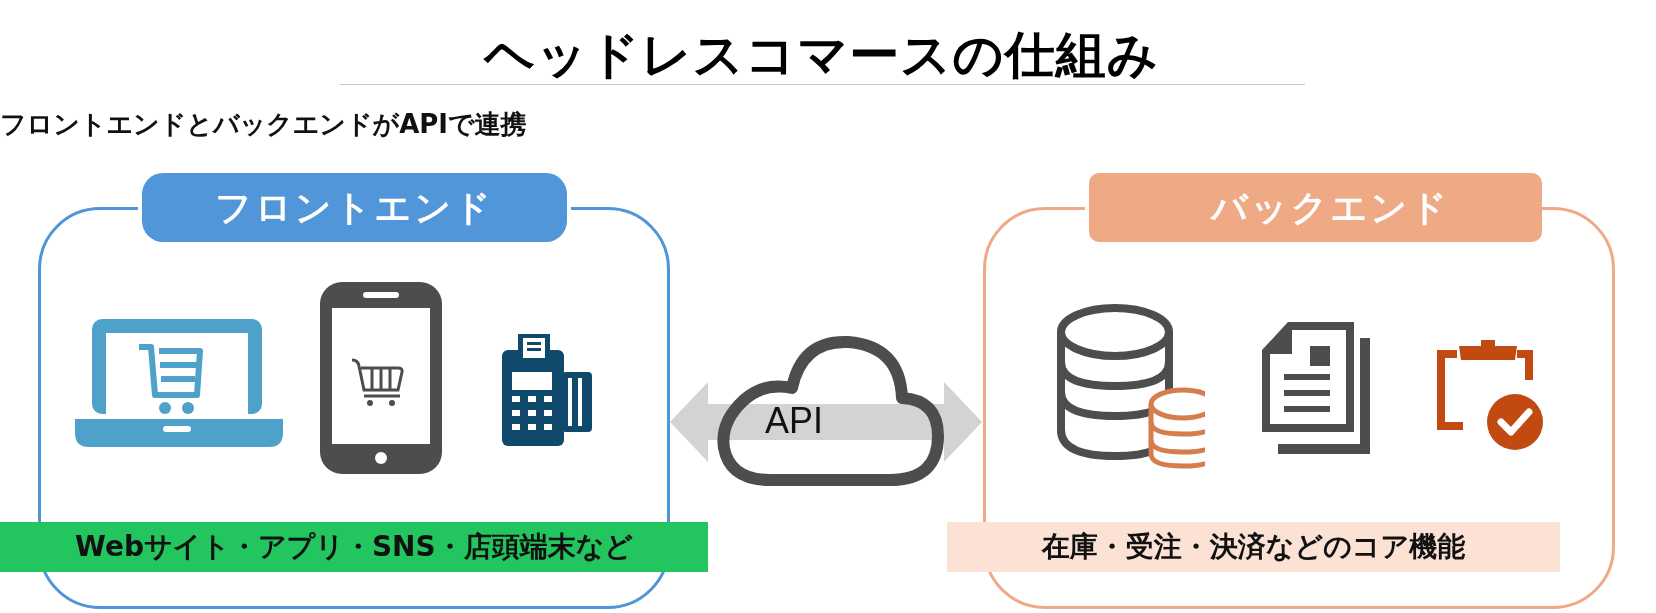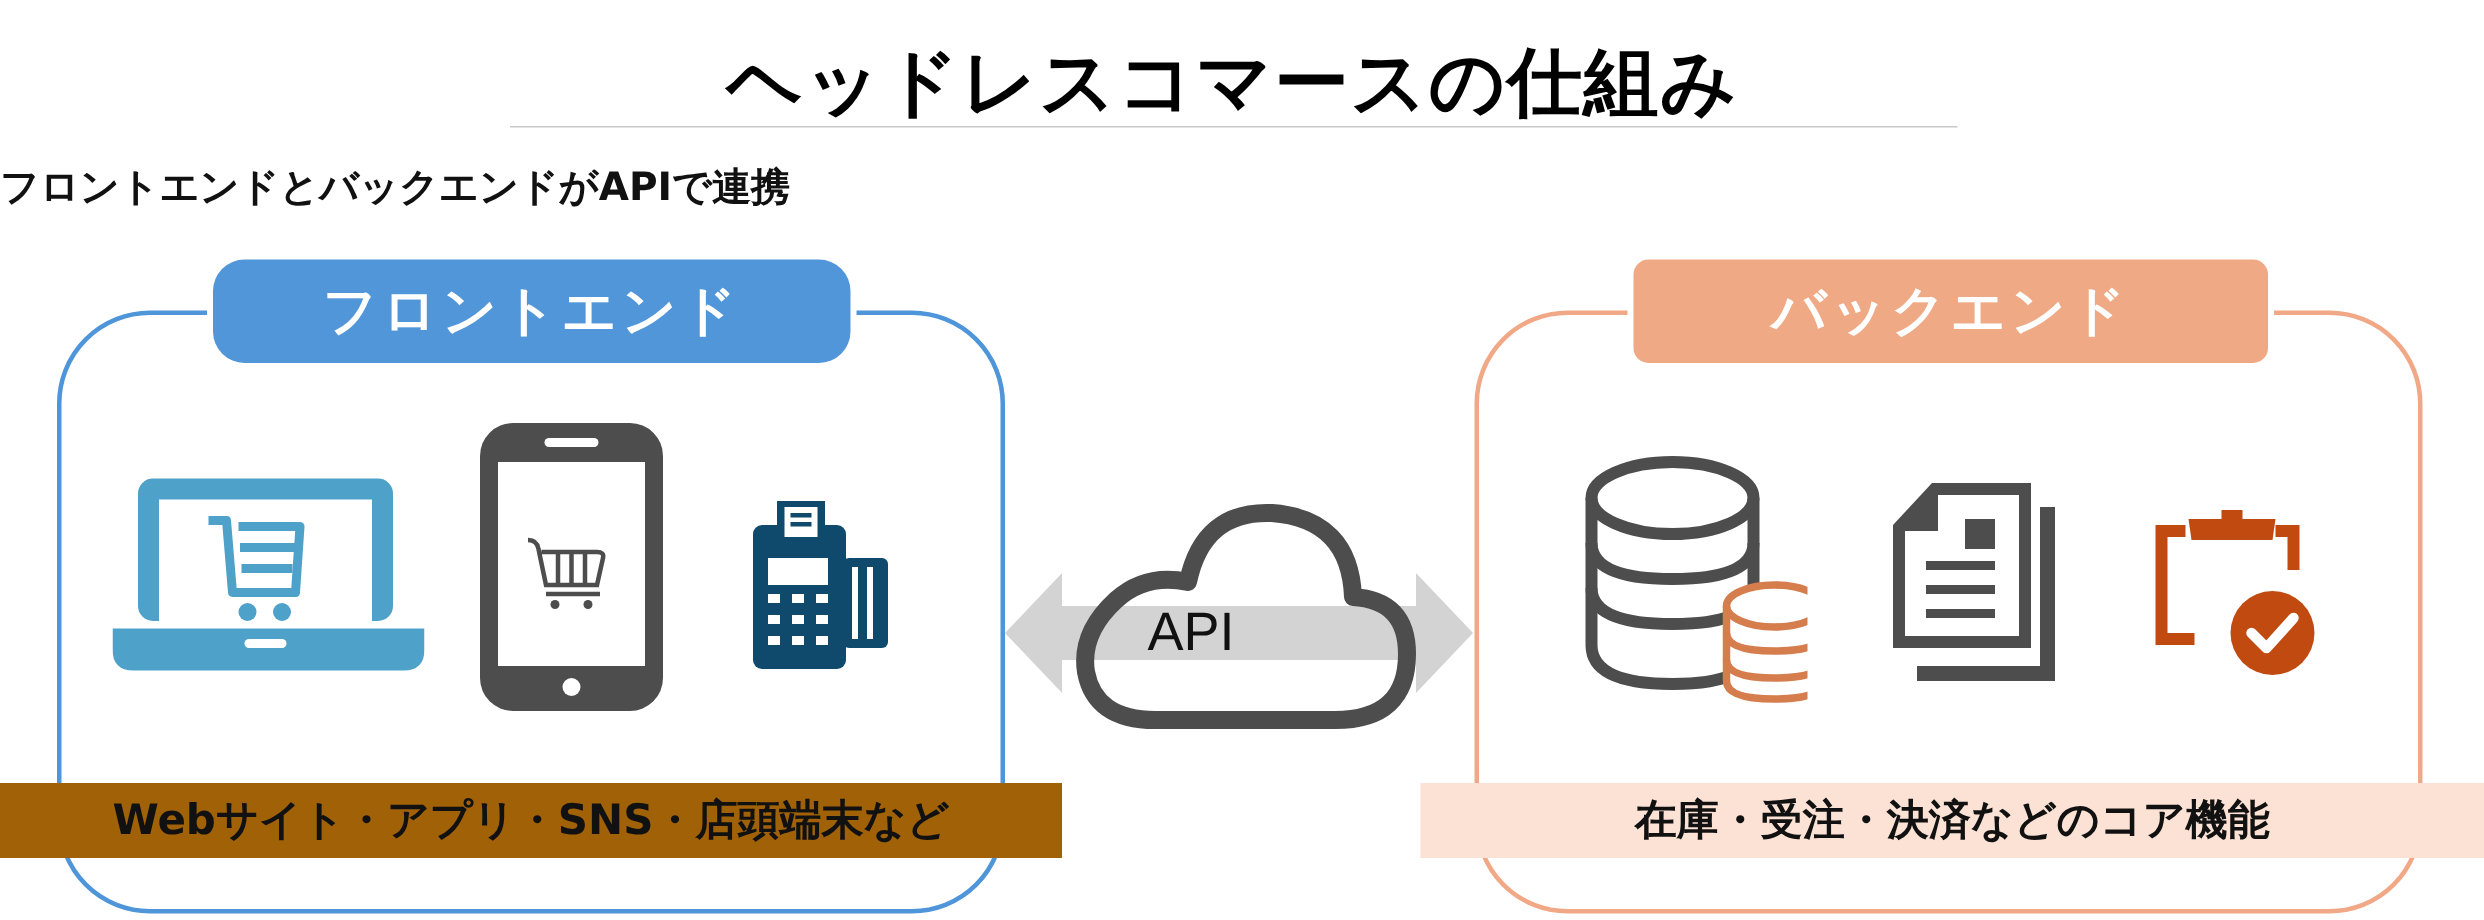--- a/index.html
+++ b/index.html
@@ -11,26 +11,26 @@
   .subtitle { position: absolute; left: 0; width: 1656px; top: 107px; text-align: left;
               font-size: 26px; font-weight: bold; color: #111; }
   .panel { position: absolute; top: 207px; width: 632px; height: 402px; border-radius: 62px;
            box-sizing: border-box; border: 3px solid; background: transparent; }
   .panel.front { left: 38px; border-color: #4f95d9; }
   .panel.back { left: 983px; border-color: #f0a886; }
   .panel-header { position: absolute; top: 173px; height: 69px; border-radius: 10px;
                   color: #fff; font-size: 36px; font-weight: bold; text-align: center;
                   line-height: 69px; letter-spacing: 3px; }
   .panel-header.front { left: 142px; width: 425px; background: #5296da; border-radius: 21px; }
-  .panel-header.back { left: 1089px; width: 423px; background: #f0a985; }
+  .panel-header.back { left: 1089px; width: 423px; background: #f0a985; padding-left: 30px; }
   .header-gap { position: absolute; top: 198px; height: 12px; background: #fff; }
   .caption-bar { position: absolute; top: 522px; height: 50px; font-size: 28px; font-weight: bold;
                  color: #111; text-align: center; line-height: 50px; }
-  .caption-bar.front { left: 0; width: 708px; background: #a16207; }
-  .caption-bar.back { left: 947px; width: 709px; background: #fbe2d5; }
+  .caption-bar.front { left: 0; width: 708px; background: #22c55e; }
+  .caption-bar.back { left: 947px; width: 613px; background: #fbe2d5; }
   .icon { position: absolute; }
   .api-label { position: absolute; left: 744px; width: 100px; top: 400px; text-align: center;
                font-size: 36px; color: #111; font-family: "Liberation Sans", sans-serif; }
 </style>
 </head>
 <body>
 
 <div class="title">ヘッドレスコマースの仕組み</div>
 <div class="title-rule"></div>
 <div class="subtitle">フロントエンドとバックエンドがAPIで連携</div>

